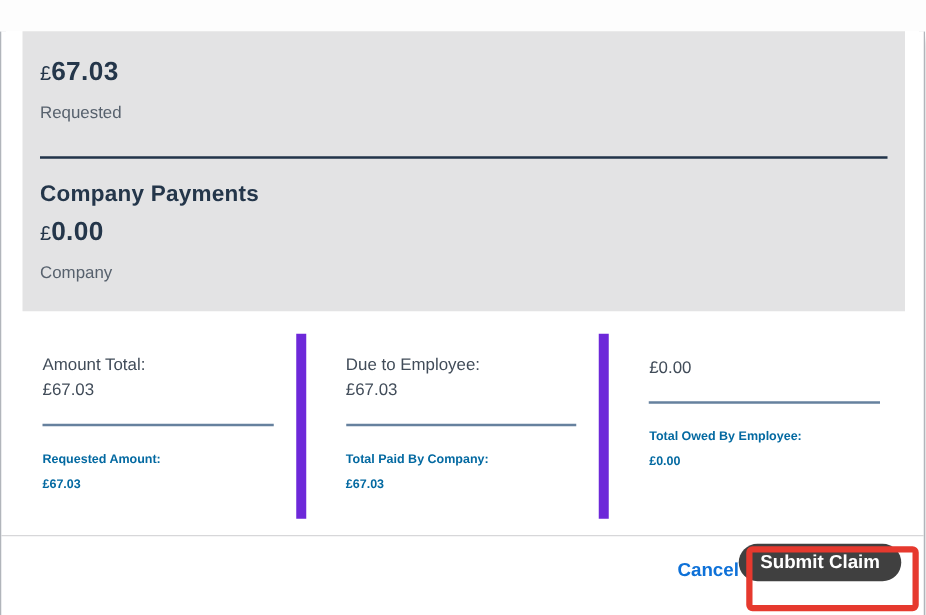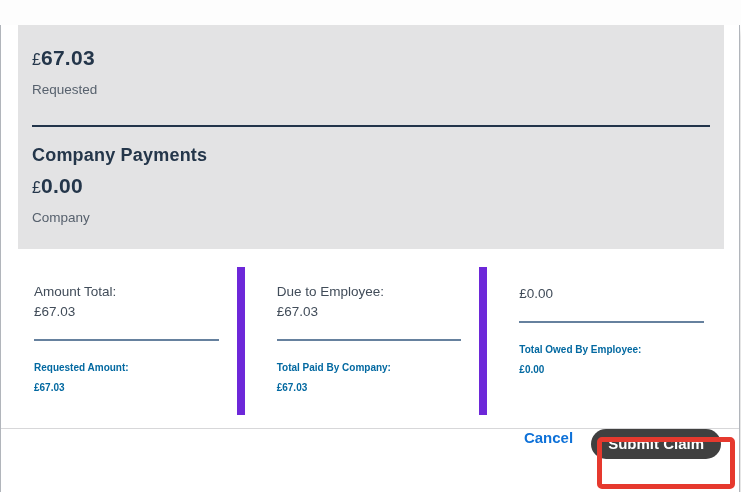--- a/index.html
+++ b/index.html
@@ -66,23 +66,22 @@
     font-size: 10px; font-weight: 700;
     color: #0369a1; line-height: 18px;
   }
   .col-value-bold { margin-top: 2px; }
   
   .footer {
     margin-top: 13px;
     border-top: 1px solid #d7d7d9;
     height: 37px;
     display: flex;
-    align-items: flex-start;
+    align-items: flex-end;
     justify-content: flex-end;
-    gap: 18px;
     padding: 0 18px;
   }
   .cancel-link {
     font-size: 15px; font-weight: 700;
     color: #0e71d8;
     cursor: pointer;
     text-decoration: none;
   }
   .submit-btn {
     background: #404040;

